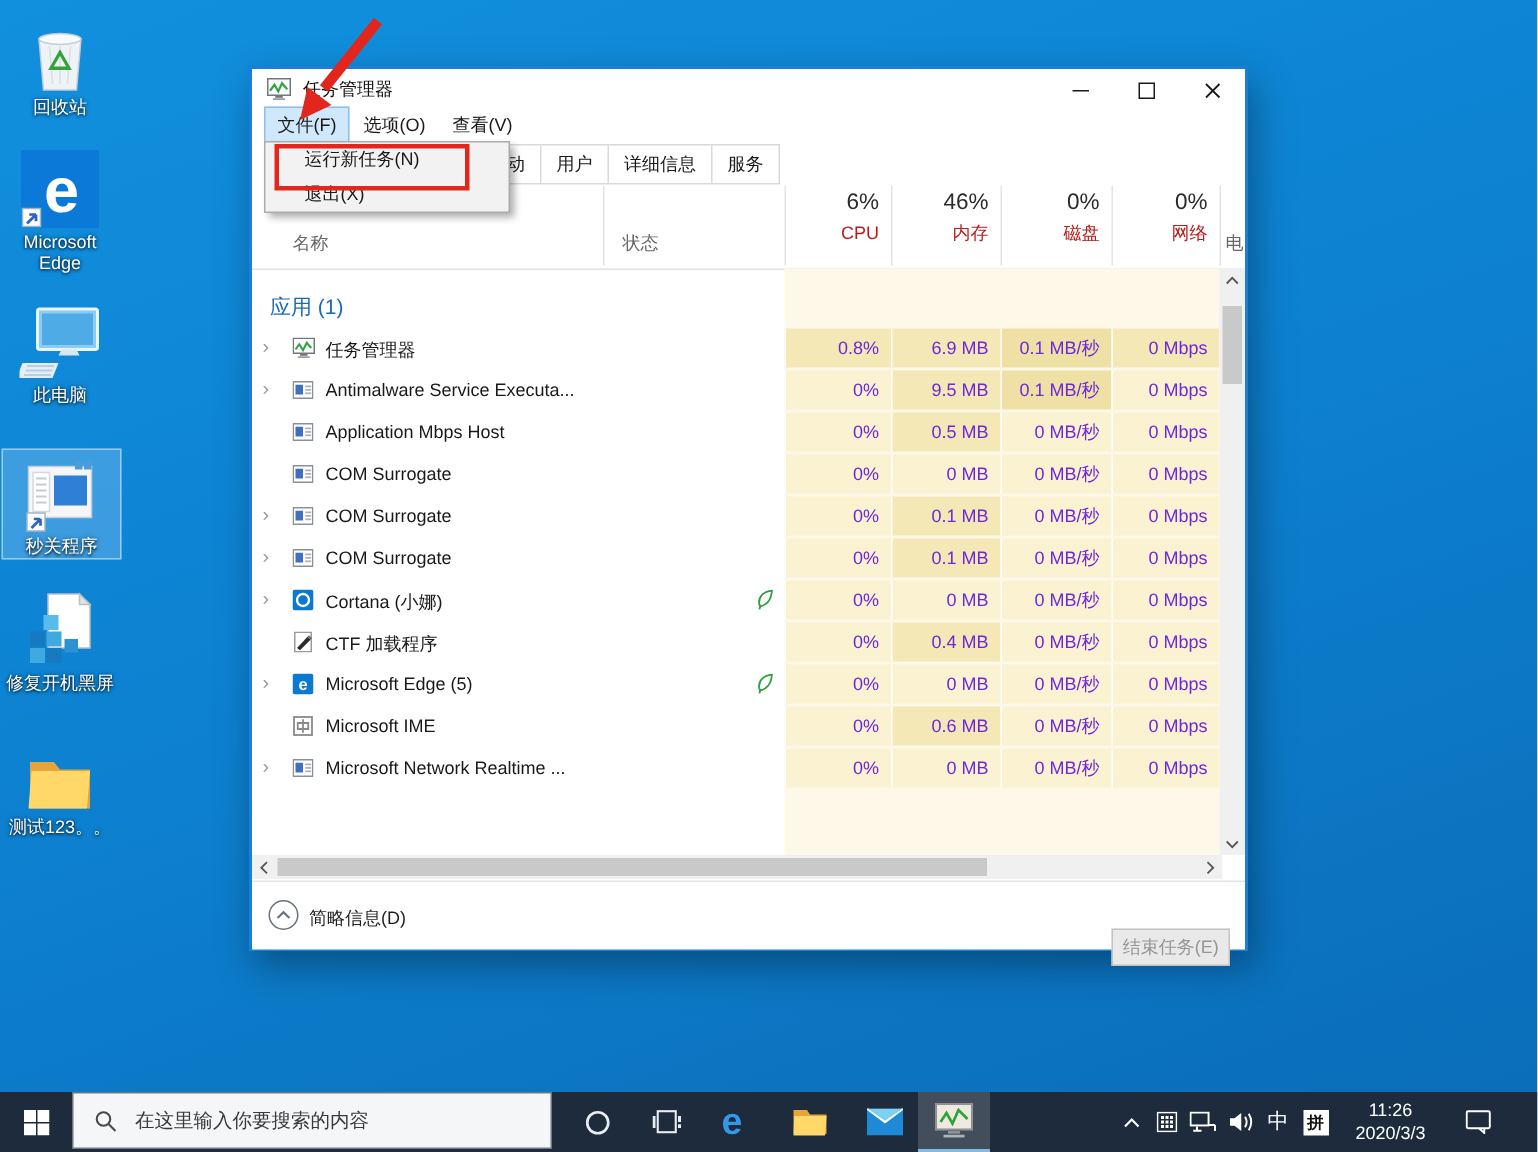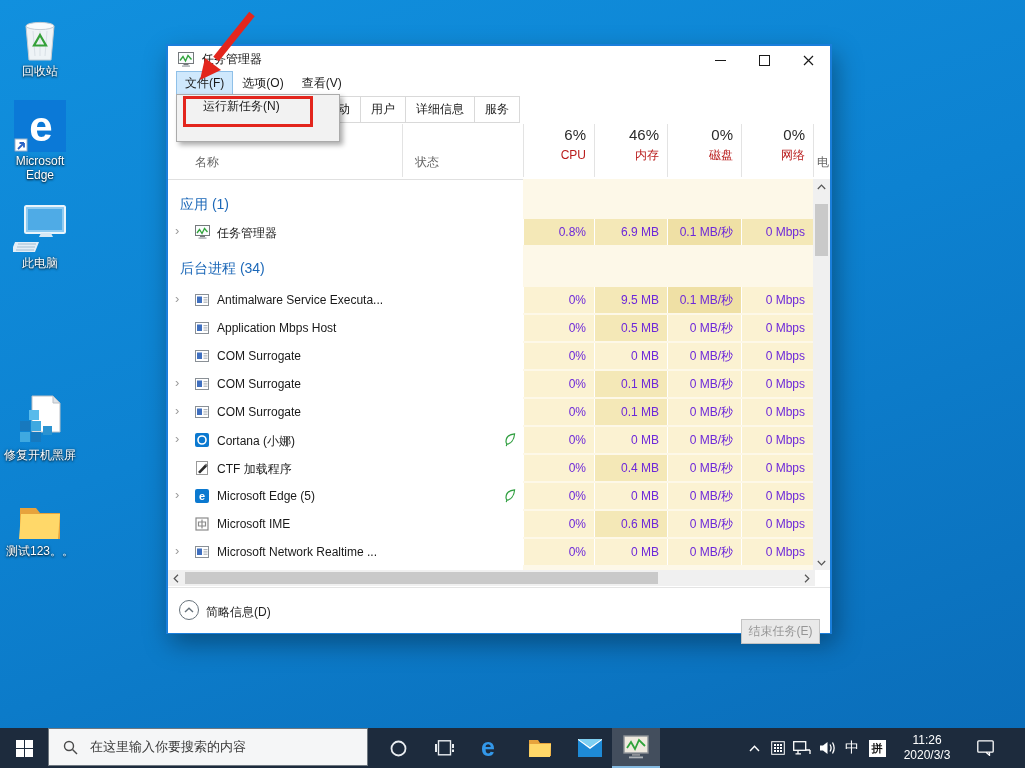--- a/index.html
+++ b/index.html
@@ -136,20 +136,35 @@
         <rect x="12" y="2" width="40" height="27" rx="1.5" fill="#8ecbf2" stroke="#e9f4fb" stroke-width="2"></rect>
         <rect x="15" y="5" width="34" height="21" fill="#4fabe6"></rect>
         <path d="M28,29 h10 l2,4 h-14 z" fill="#d7e8f4"></path>
         <path d="M2,38 L26,38 L22,48 L-2,48 Z" fill="#e3eef7"></path>
         <path d="M5,40 h18 M4,43 h18 M3,46 h18" stroke="#b9cedf" stroke-width="1.4"></path>
       </svg>
     </div>
     <div class="dlabel">此电脑</div>
   </div>
 
+  <div class="dicon selected" style="top:299px">
+    <div class="dart">
+      <svg width="48" height="48" viewBox="0 0 48 48">
+        <rect x="2" y="4" width="42" height="34" fill="#f4f6f8" stroke="#c8cdd2"></rect>
+        <rect x="33" y="1" width="5" height="5" fill="#4f9bd8"></rect>
+          <rect x="39" y="1" width="5" height="5" fill="#4f9bd8"></rect>
+        <rect x="5" y="8" width="11" height="26" fill="#fff" stroke="#d5d9dd"></rect>
+        <path d="M7,12 h7 M7,16 h7 M7,20 h7 M7,24 h7 M7,28 h7" stroke="#c6ccd2" stroke-width="1.3"></path>
+        <rect x="19" y="10" width="22" height="20" fill="#2f7fd6"></rect>
+        <rect x="1" y="35" width="12" height="12" fill="#fff" stroke="#9db6cc"></rect>
+        <path d="M4,45 L10,39 M10,39 h-4.5 M10,39 v4.5" stroke="#2b63c6" stroke-width="1.8" fill="none"></path>
+      </svg>
+    </div>
+    <div class="dlabel">秒关程序</div>
+  </div>
 
   <div class="dicon" style="top:390px">
     <div class="dart">
       <svg width="48" height="52" viewBox="0 0 48 52">
         <path d="M16,2 h21 l7,7 v29 h-28 z" fill="#fff" stroke="#b9bfc6"></path>
         <path d="M37,2 l7,7 h-7 z" fill="#dfe3e8" stroke="#b9bfc6"></path>
         <rect x="13" y="16" width="10" height="10" fill="#59bbeb"></rect>
         <rect x="4" y="27" width="10" height="10" fill="#1779be"></rect>
         <rect x="15" y="27" width="10" height="10" fill="#3fa9e0"></rect>
         <rect x="4" y="38" width="10" height="10" fill="#3fa9e0"></rect>
@@ -250,23 +265,20 @@
               <polyline points="2,8 4.5,4.5 7,8.5 9.5,3.5 12.5,7" fill="none" stroke="#2fa33a" stroke-width="1.3"></polyline>
               <rect x="5" y="11" width="5" height="1.2" fill="#74787c"></rect>
               <rect x="3.5" y="12.5" width="8" height="1.2" fill="#9aa0a5"></rect>
             </svg></span>
           <span class="pname">任务管理器</span>
           <span class="cell c0 h2">0.8%</span>
           <span class="cell c1 h2">6.9 MB</span>
           <span class="cell c2 h3">0.1 MB/秒</span>
           <span class="cell c3 h2">0 Mbps</span>
         </div>
-        <div class="grow g2">
-          <span class="glabel">后台进程 (34)</span>
-        </div>
         <div class="prow">
           <span class="parrow">›</span>
           <span class="picon"><svg width="14" height="14" viewBox="0 0 14 14">
               <rect x="0.5" y="1.5" width="13" height="11" fill="#fff" stroke="#8a9096"></rect>
               <rect x="2" y="3.5" width="5" height="6.5" fill="#3f6fbf"></rect>
               <rect x="8.5" y="4" width="4" height="1.2" fill="#aeb4ba"></rect>
               <rect x="8.5" y="6.3" width="4" height="1.2" fill="#aeb4ba"></rect>
               <rect x="8.5" y="8.6" width="4" height="1.2" fill="#aeb4ba"></rect>
             </svg></span>
           <span class="pname">Antimalware Service Executa...</span>
@@ -439,20 +451,21 @@
         <svg width="10" height="6">
           <polyline points="1,5 5,1.2 9,5" stroke="#67727b" fill="none" stroke-width="1.4"></polyline>
         </svg>
       </div>
       <span class="flabel">简略信息(D)</span>
       <div class="endtask">结束任务(E)</div>
     </div>
 
     <div class="dropmenu">
       <div class="dropitem">运行新任务(N)</div>
+      <div class="dropitem">退出(X)</div>
     </div>
   </div>
 
   <div class="annobox" style="left:183px;top:96px"></div>
   <svg class="annoarrow" width="90" height="90">
     <line x1="72" y1="9" x2="36" y2="54" stroke="#e3261d" stroke-width="7"></line>
     <polygon points="20,75 25,53 41,65" fill="#e3261d"></polygon>
   </svg>
 
   <div class="taskbar">

